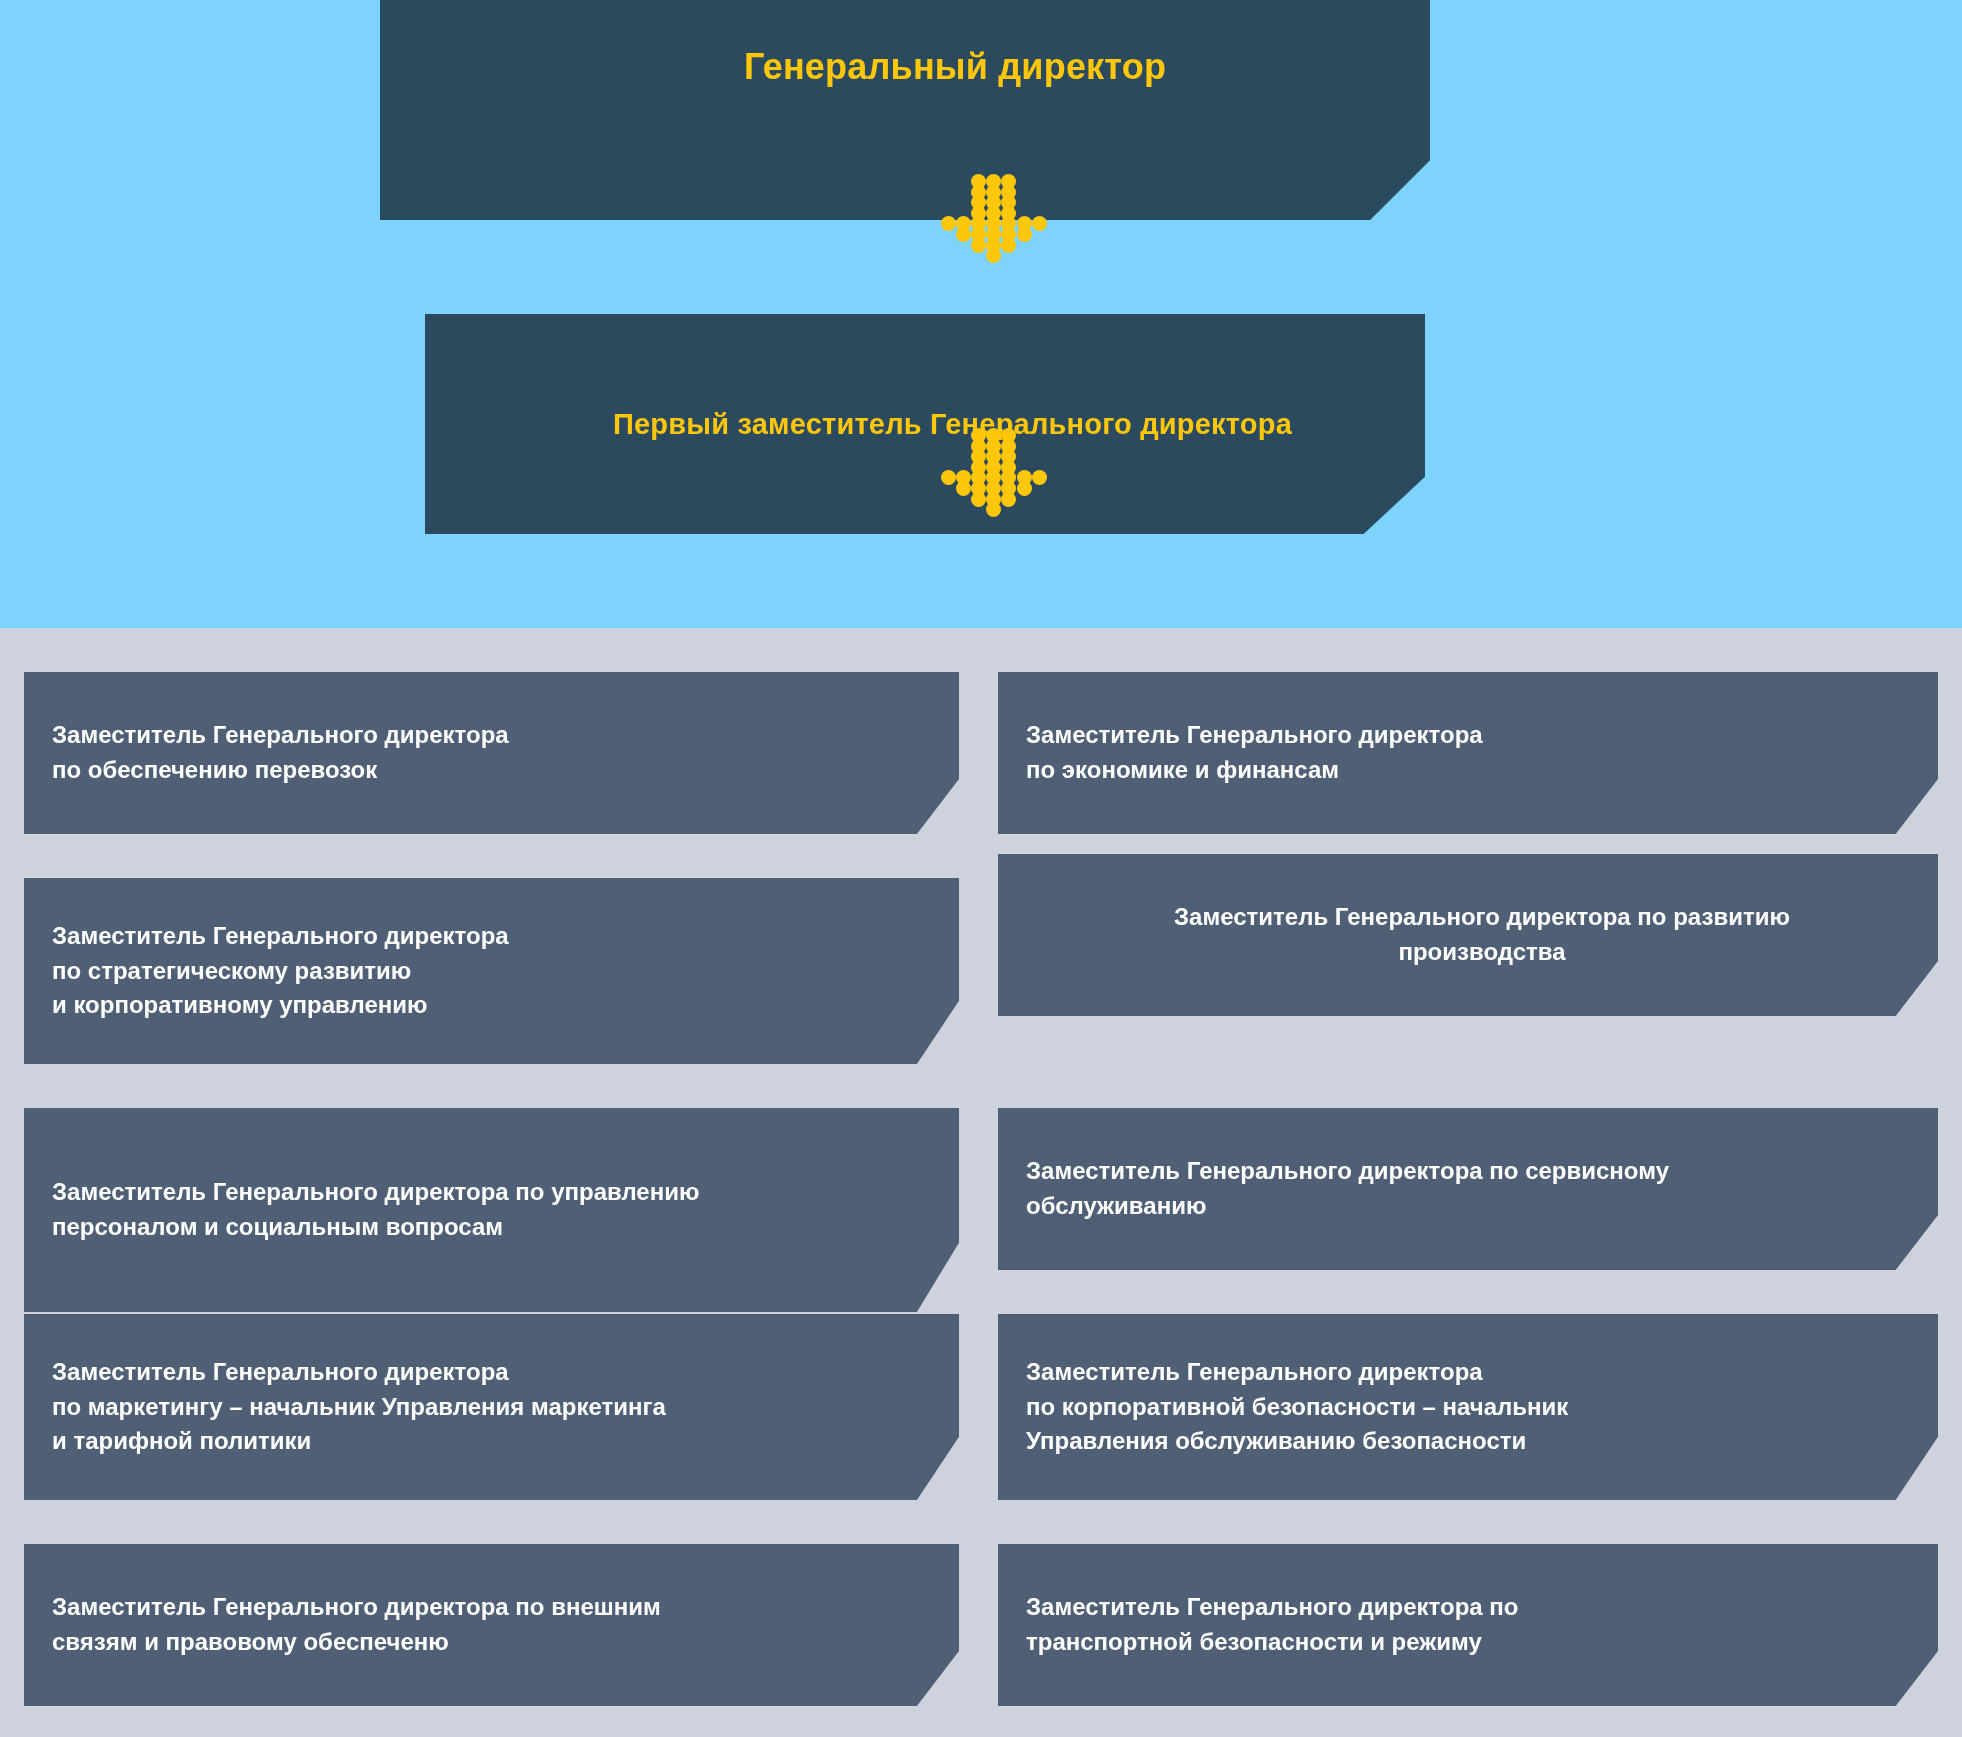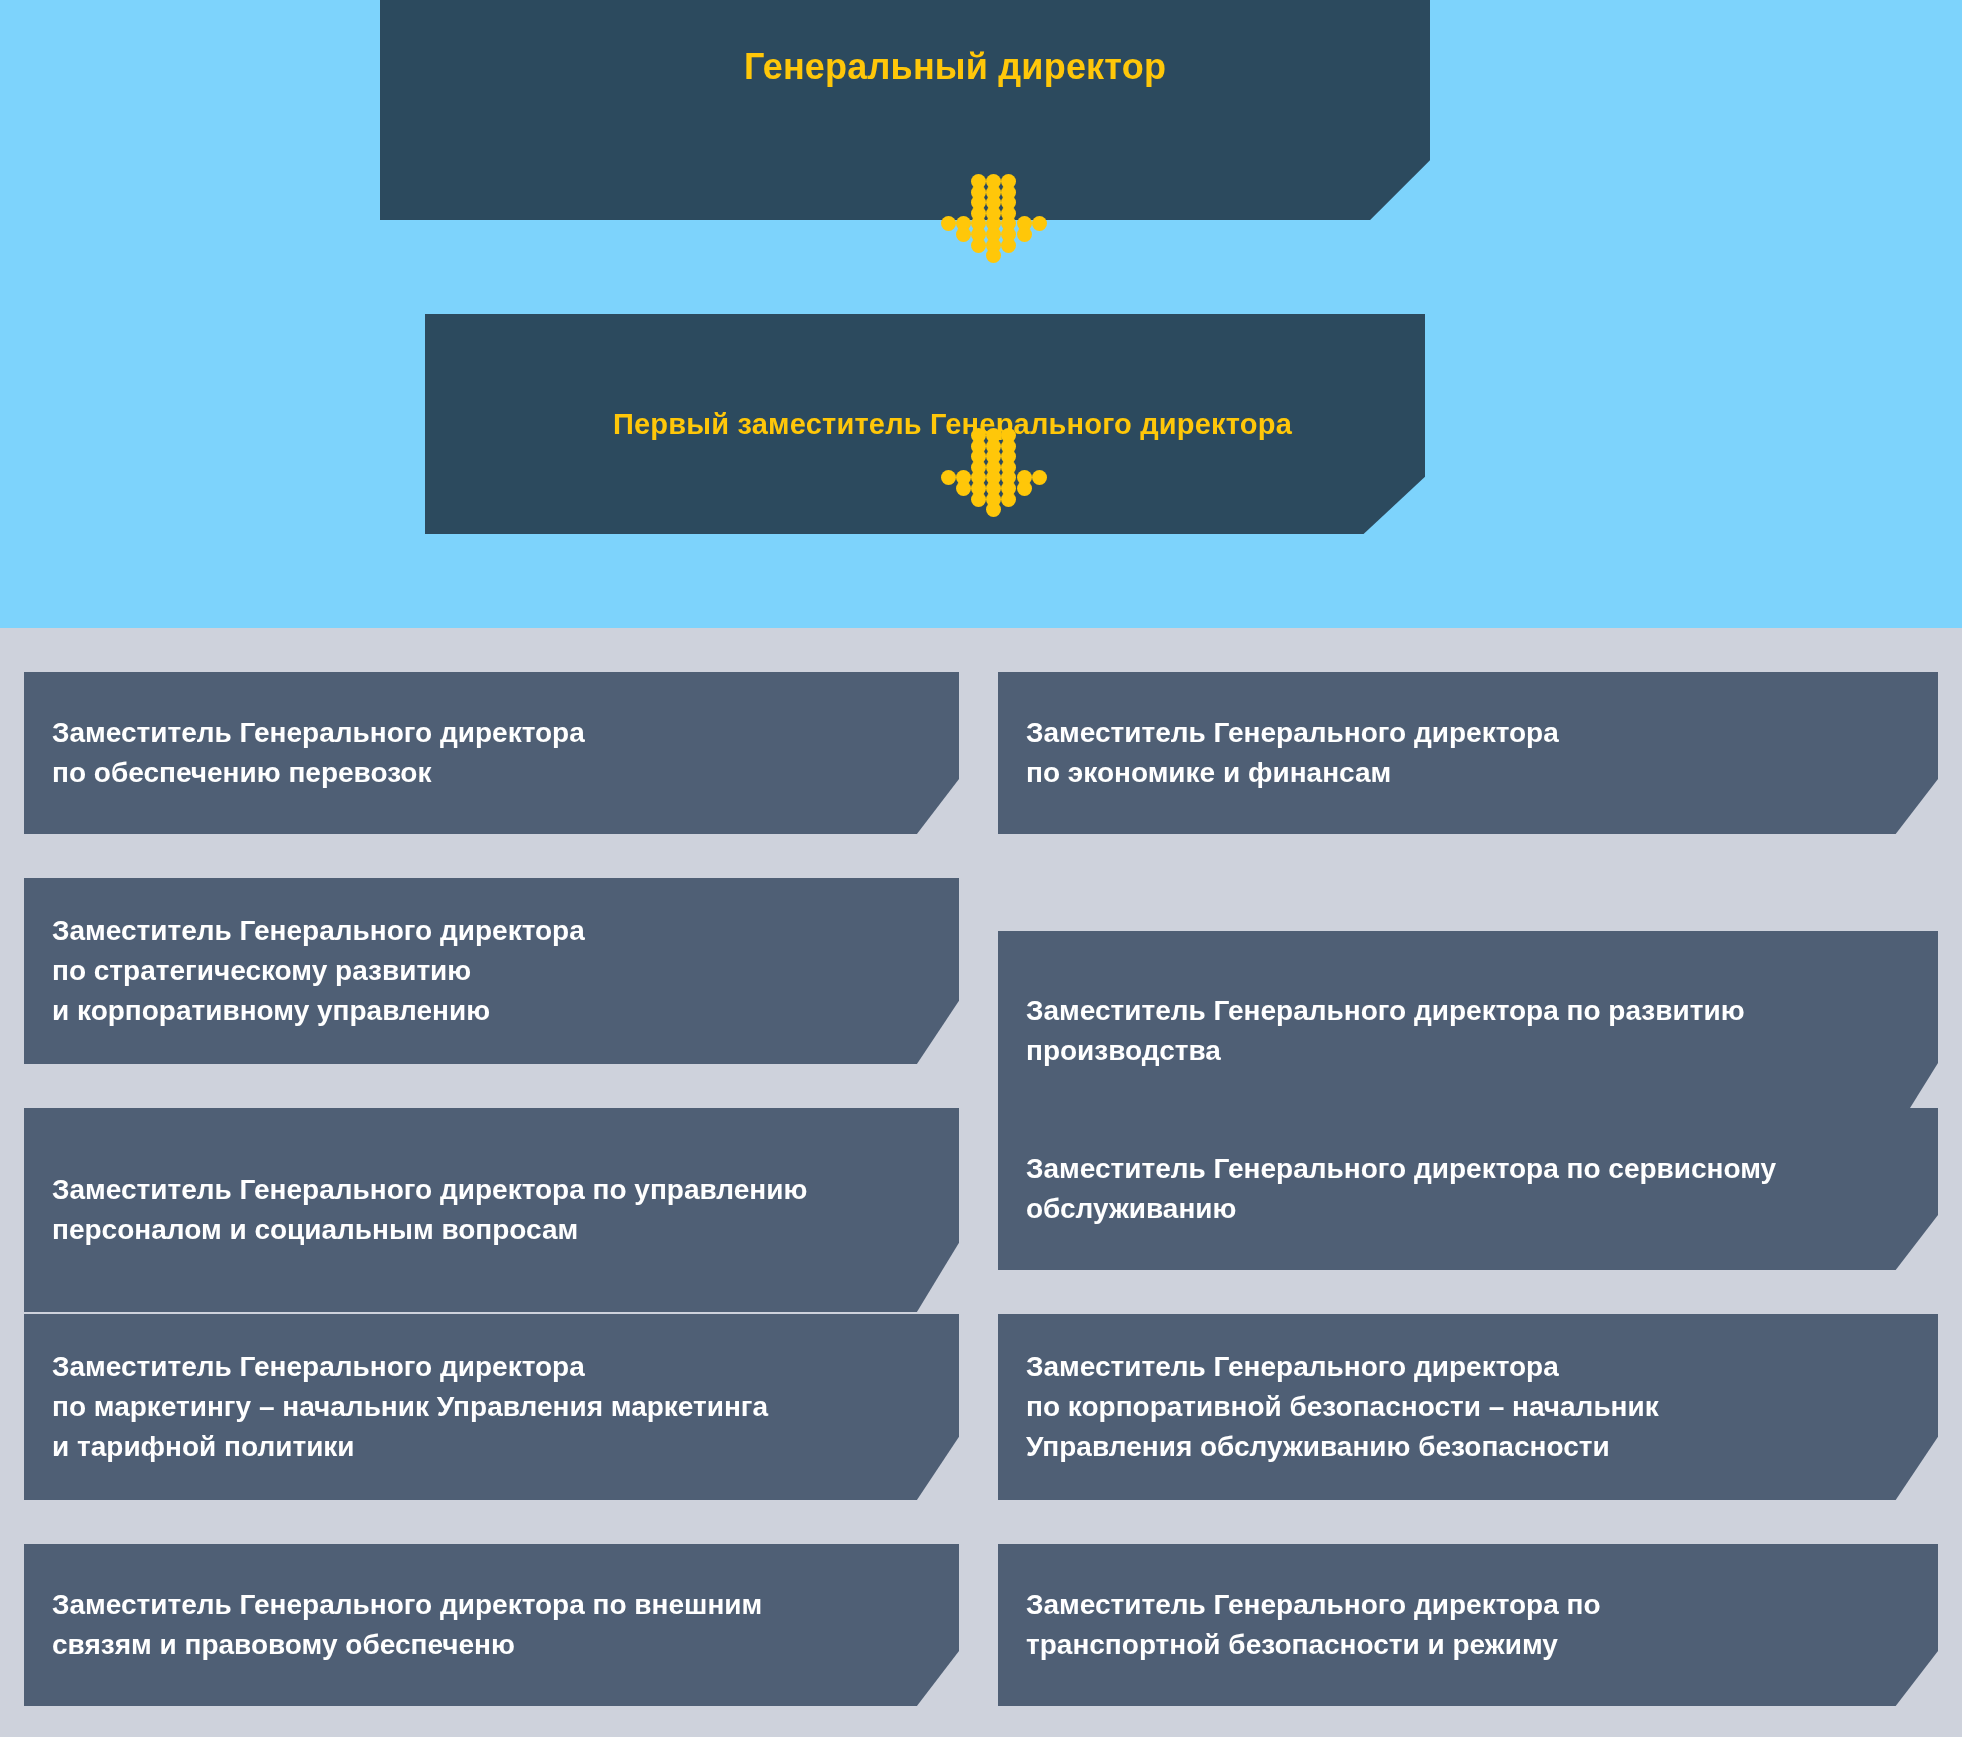--- a/index.html
+++ b/index.html
@@ -89,40 +89,40 @@
   
   .card {
     position: absolute;
     background: #4f5f75;
     color: #ffffff;
     box-sizing: border-box;
     padding: 0 0 0 28px;
     display: flex;
     flex-direction: column;
     justify-content: center;
-    font-size: 28px;
+    font-size: 24px;
     font-weight: bold;
     line-height: 1.44;
     -webkit-clip-path: polygon(0 0, 100% 0, 100% 66%, 95.5% 100%, 0 100%);
     clip-path: polygon(0 0, 100% 0, 100% 66%, 95.5% 100%, 0 100%);
   }
   .card .line { display: block; white-space: nowrap; }
 
   .col-left  { left: 24px; width: 935px; }
   .col-right { left: 998px; width: 940px; }
 
   .row-1 { top: 672px;  height: 162px; }
   .row-2 { top: 878px;  height: 186px; }
   .row-3 { top: 1108px; height: 204px; }
   .row-4 { top: 1314px; height: 186px; }
   .row-5 { top: 1544px; height: 162px; }
 
   
   .col-right.row-1 { top: 672px;  height: 162px; }
-  .col-right.row-2 { top: 931px;  height: 200px; }
+  .col-right.row-2 { top: 854px;  height: 162px; text-align: center; }
   .col-right.row-3 { top: 1108px; height: 162px; }
   .col-right.row-4 { top: 1314px; height: 186px; }
   .col-right.row-5 { top: 1544px; height: 162px; justify-content: center; }
 </style>
 </head>
 <body>
 
 <div id="root" style="background: #7dd3fc;">
 
   <div id="lower-panel" style="background: rgb(206, 210, 220);"></div>

